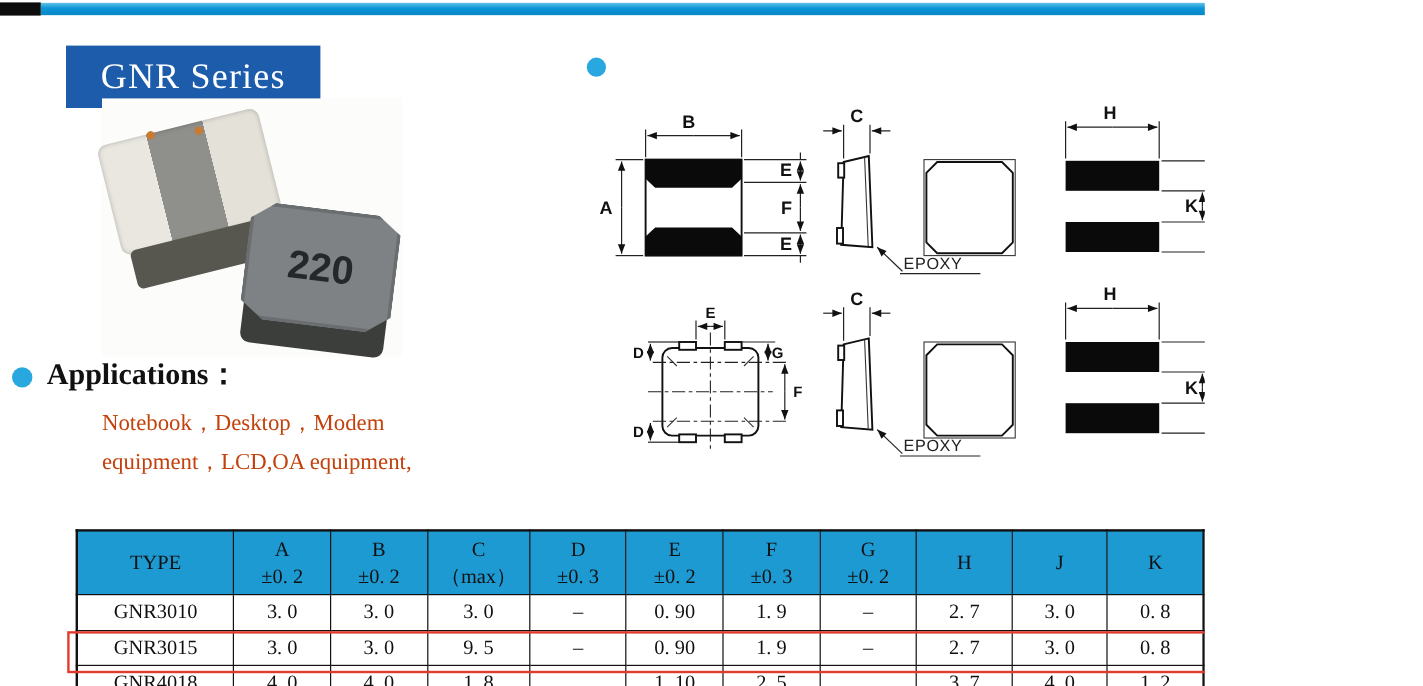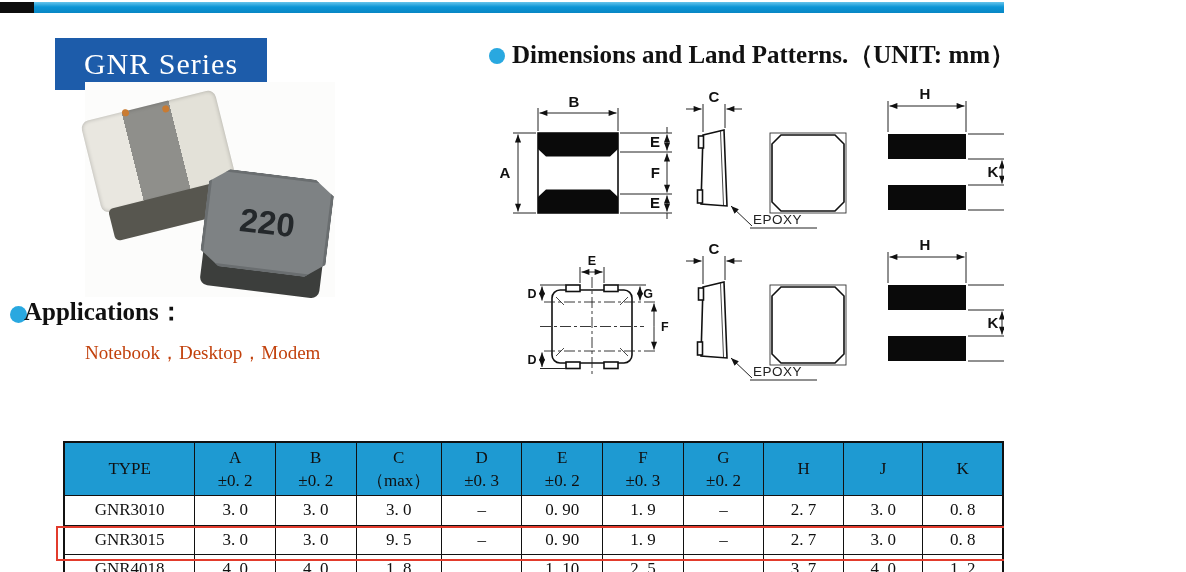--- a/index.html
+++ b/index.html
@@ -15,21 +15,21 @@
   
   .title-box{position:absolute;left:55px;top:38px;width:212px;height:52px;background:var(--title_box_blue);
              display:flex;align-items:center;justify-content:center;}
   .title-box span{color:#fff;font-size:30px;letter-spacing:1px;}
 
   
   .bullet{border-radius:50%;background:var(--bullet_blue);display:inline-block;}
   .dim-heading-bullet{position:absolute;left:489px;top:48px;width:16px;height:16px;}
   .dim-heading{position:absolute;left:512px;top:38px;font-size:25px;font-weight:bold;white-space:nowrap;}
   .apps-bullet{position:absolute;left:10px;top:306px;width:17px;height:17px;}
-  .apps-heading{position:absolute;left:24px;top:295px;font-size:25px;font-weight:bold;}
+  .apps-heading{position:absolute;left:39px;top:295px;font-size:25px;font-weight:bold;}
   .apps-lines{position:absolute;left:85px;top:336px;width:300px;font-size:19px;line-height:33px;color:#c2410c;}
 
   
   .photo{position:absolute;left:85px;top:82px;width:250px;height:215px;background:#fcfcfb;}
   .chip-back{position:absolute;left:8px;top:22px;width:138px;height:124px;transform:rotate(-14deg);}
   .chip-back-top{position:absolute;left:0;top:0;width:100%;height:76%;border-radius:8px;
     background:linear-gradient(90deg,#e9e7e0 0 31%,#8f8f8b 31% 66%,#e3e1d8 66%);box-shadow:inset 0 0 4px rgba(0,0,0,.25);}
   .chip-back-bottom{position:absolute;left:4%;bottom:0;width:92%;height:27%;background:#57564f;border-radius:5px;}
   .dot{position:absolute;width:7px;height:7px;border-radius:50%;background:#c97b32;}
   .dot1{left:31%;top:-2px;} .dot2{left:60%;top:4px;}
@@ -69,41 +69,41 @@
 <div class="page">
 
   <div class="topbar-black"></div>
   <div class="topbar-blue"></div>
 
   <div class="title-box">
     <span>GNR Series</span>
   </div>
 
   <span class="bullet dim-heading-bullet"></span>
-  <div class="dim-heading">Dimensions and Land Patterns.（UNIT: mm）</div>
 
   <div class="photo">
     <div class="chip-back">
       <div class="chip-back-top"></div>
       <div class="chip-back-bottom"></div>
       <span class="dot dot1"></span>
       <span class="dot dot2"></span>
     </div>
     <div class="chip-front">
       <div class="chip-front-bottom"></div>
       <div class="chip-front-top">
         <span class="marking">220</span>
       </div>
     </div>
   </div>
 
   <span class="bullet apps-bullet"></span>
   <div class="apps-heading">Applications：</div>
   <div class="apps-lines">
     <div>Notebook，Desktop，Modem</div>
+    <div>equipment，LCD,OA equipment,</div>
   </div>
 
   <svg class="drawings" width="664" height="345" viewBox="0 0 664 345">
     <defs>
       <marker id="arr" viewBox="0 0 10 8" refX="9.5" refY="4" markerWidth="9" markerHeight="7" orient="auto">
         <path d="M0.5,0.5 L9.5,4 L0.5,7.5 Z" fill="#111"></path>
       </marker>
     </defs>
 
     <g>

